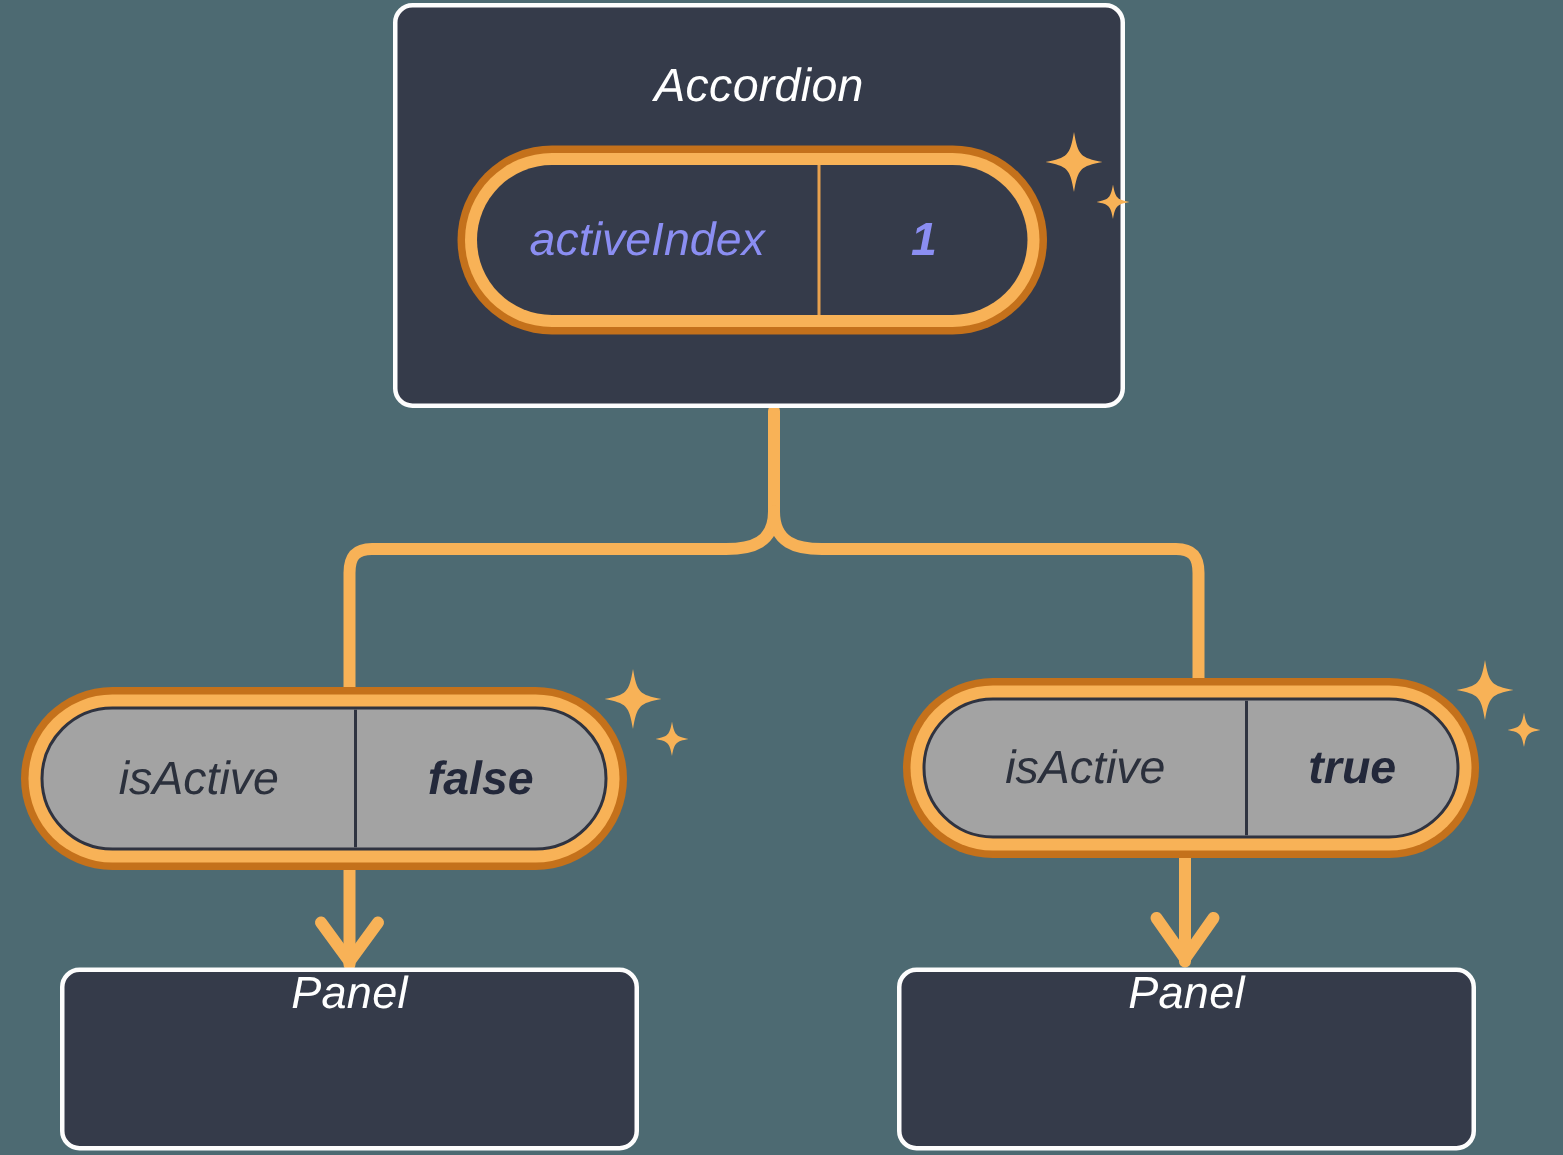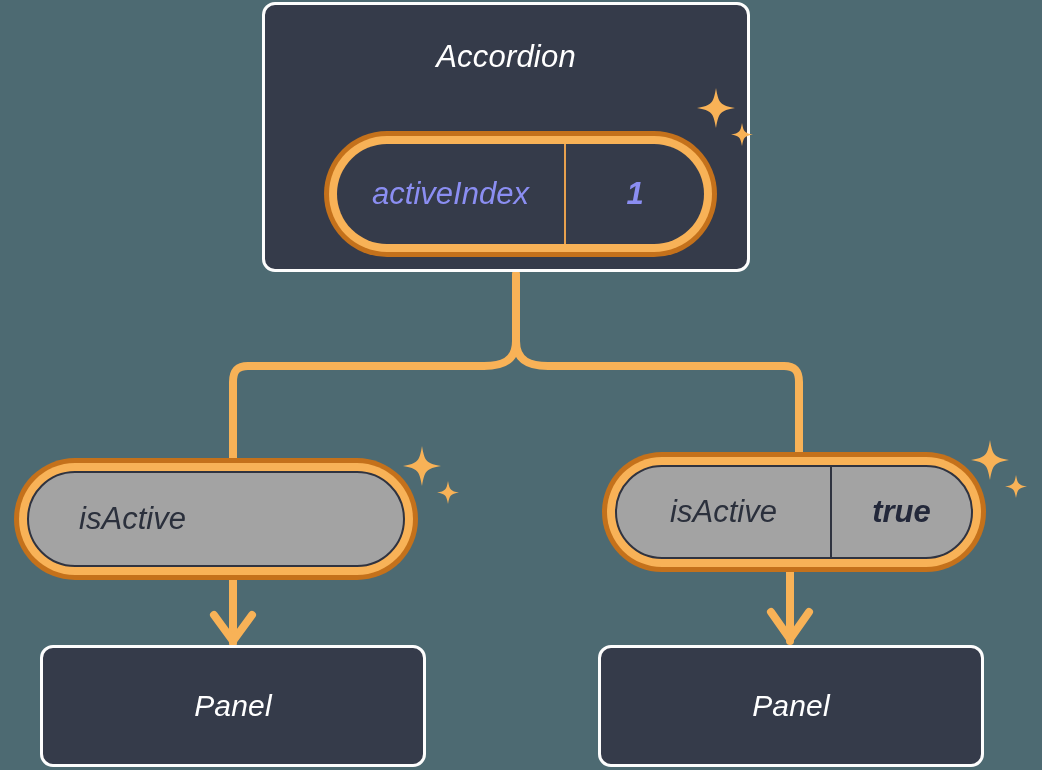--- a/index.html
+++ b/index.html
@@ -59,21 +59,21 @@
     top: 2px;
     width: 488px;
     height: 270px;
     justify-content: flex-start;
     padding-top: 36px;
   }
 
   .panel-box {
     width: 386px;
     height: 122px;
-    justify-content: center;
+    justify-content: flex-start;
   }
   #panel-left  { left: 40px;  top: 645px; }
   #panel-right { left: 598px; top: 645px; }
   .panel-box .comp-title { font-size: 30px; }
 
   
   
   .pill {
     position: absolute;
     z-index: 3;
@@ -103,25 +103,24 @@
   .pill-key, .pill-val {
     display: flex;
     align-items: center;
     justify-content: center;
     box-sizing: border-box;
     white-space: nowrap;
   }
 
   
   #pill-activeindex {
-    left: 324px;
+    left: 305px;
     top: 97px;
     width: 393px;
     height: 126px;
-    margin-top: 34px;
   }
   #pill-activeindex .pill-inner { background: #353b4a; }
   #pill-activeindex .pill-key {
     flex: 0 0 227px;
     color: #8b8ef2;
     font-size: 31px;
     font-weight: 400;
   }
   #pill-activeindex .pill-val {
     flex: 1 1 auto;
@@ -210,20 +209,21 @@
 
   <svg class="sparkles" style="left:692px; top:82px;" width="70" height="80" viewBox="0 0 70 80">
     <path fill="#f8b257" d="M 24,6 C 26.6,21.5 28.4,23.3 43,26 C 28.4,28.7 26.6,30.5 24,46 C 21.4,30.5 19.6,28.7 5,26 C 19.6,23.3 21.4,21.5 24,6 Z"></path>
     <path fill="#f8b257" d="M 50,41 C 51.6,50 52.6,51 61,52.6 C 52.6,54.2 51.6,55.2 50,64 C 48.4,55.2 47.4,54.2 39,52.6 C 47.4,51 48.4,50 50,41 Z"></path>
   </svg>
 
   <div class="pill pill-purple" id="pill-isactive-false">
     <div class="pill-mid">
       <div class="pill-inner">
         <div class="pill-key">isActive</div>
+        <div class="pill-val">false</div>
       </div>
     </div>
   </div>
 
   <svg class="sparkles" style="left:398px; top:440px;" width="70" height="80" viewBox="0 0 70 80">
     <path fill="#f8b257" d="M 24,6 C 26.6,21.5 28.4,23.3 43,26 C 28.4,28.7 26.6,30.5 24,46 C 21.4,30.5 19.6,28.7 5,26 C 19.6,23.3 21.4,21.5 24,6 Z"></path>
     <path fill="#f8b257" d="M 50,41 C 51.6,50 52.6,51 61,52.6 C 52.6,54.2 51.6,55.2 50,64 C 48.4,55.2 47.4,54.2 39,52.6 C 47.4,51 48.4,50 50,41 Z"></path>
   </svg>
 
   <div class="pill pill-purple" id="pill-isactive-true">

